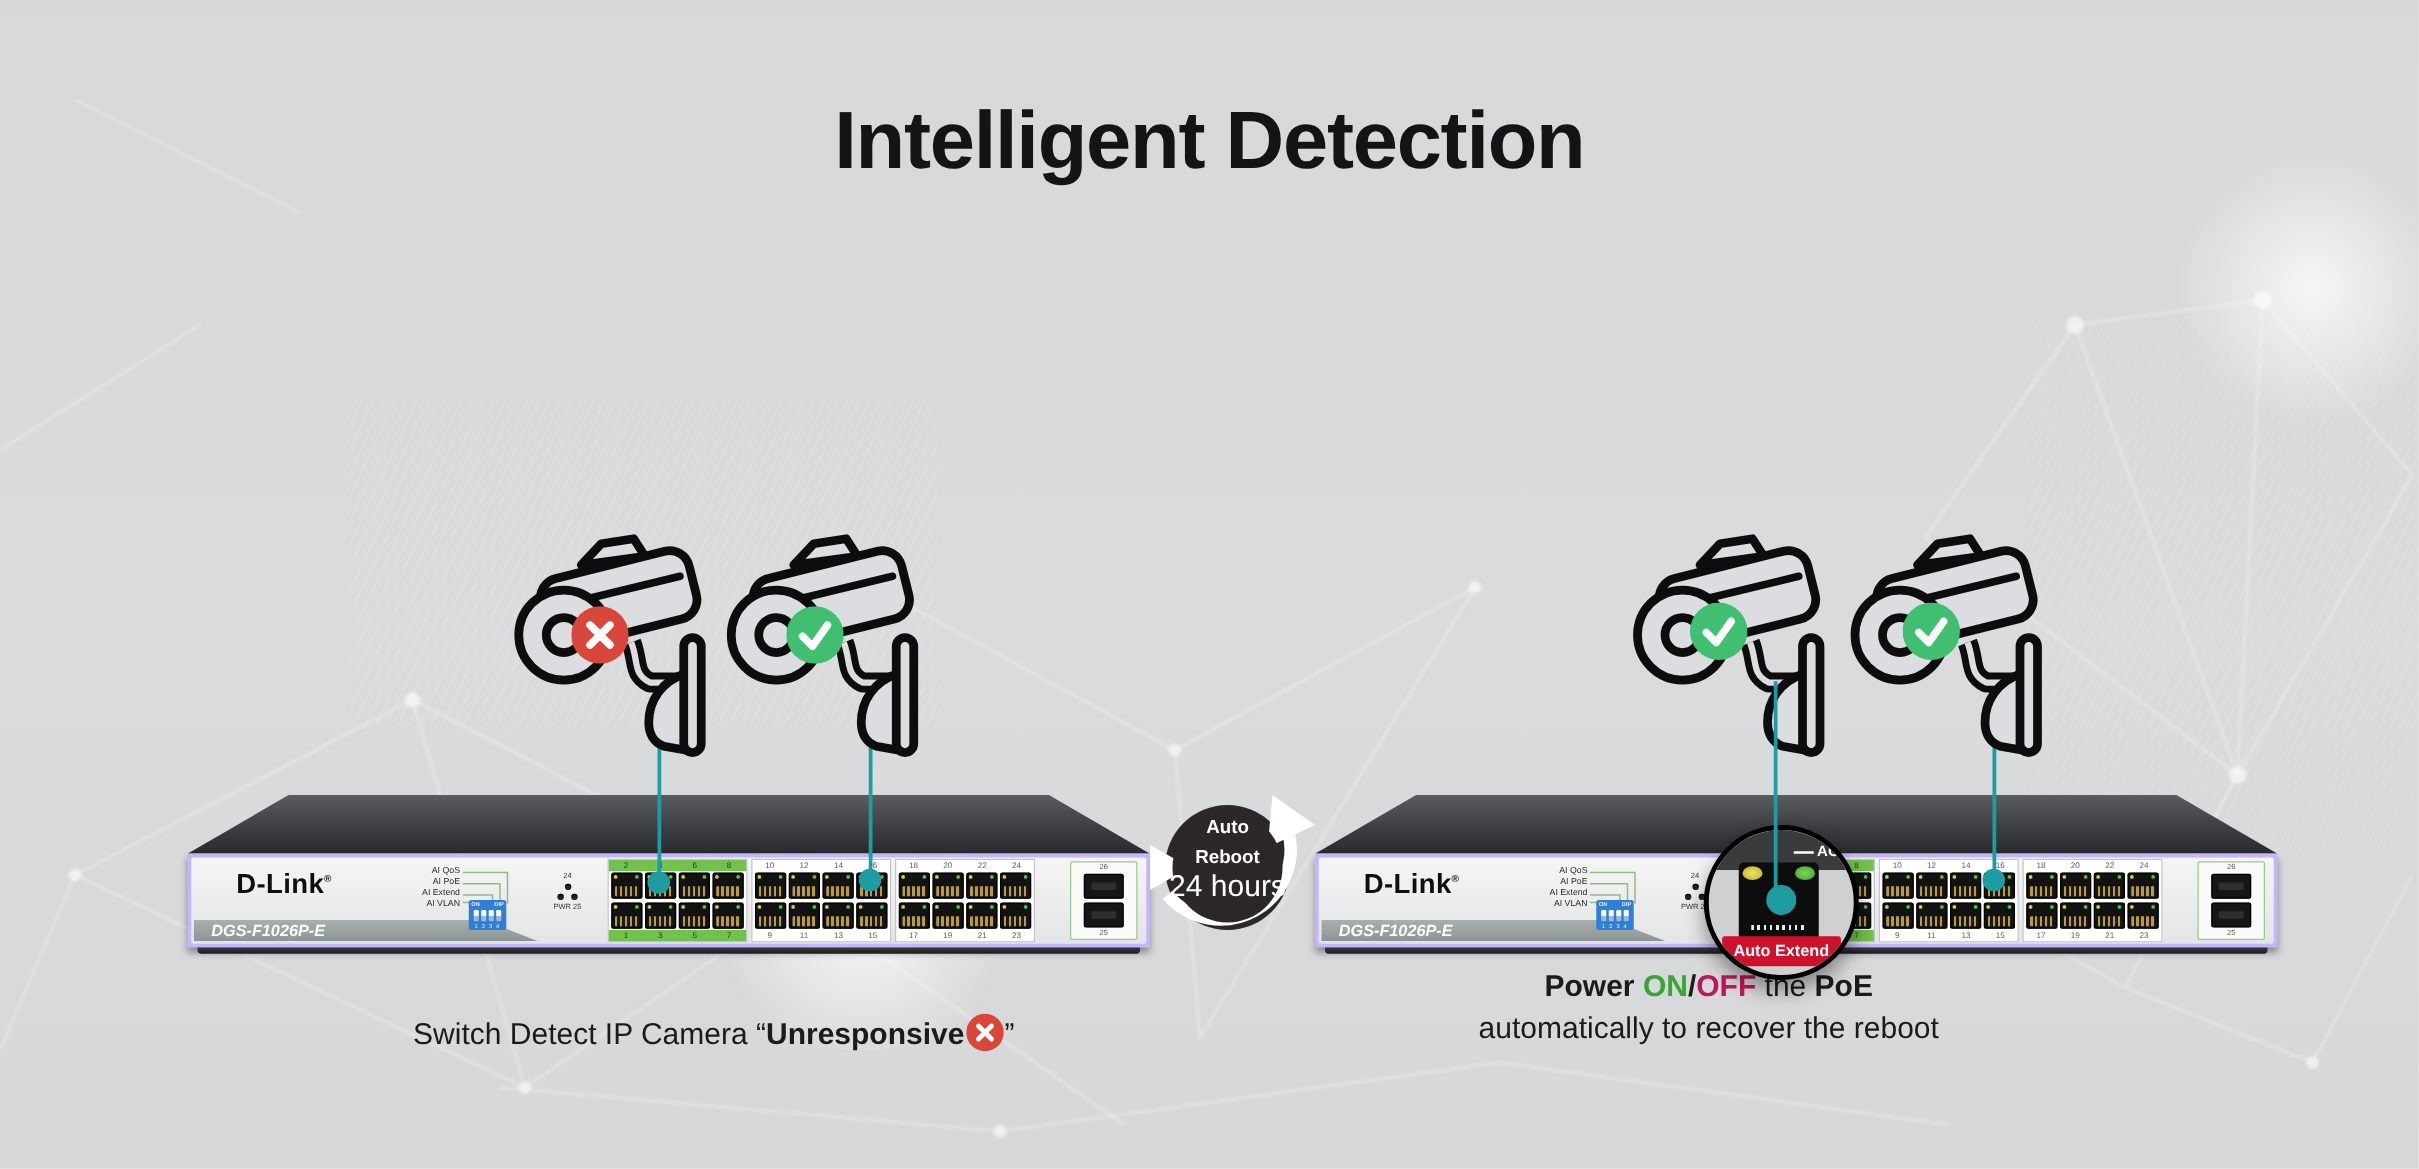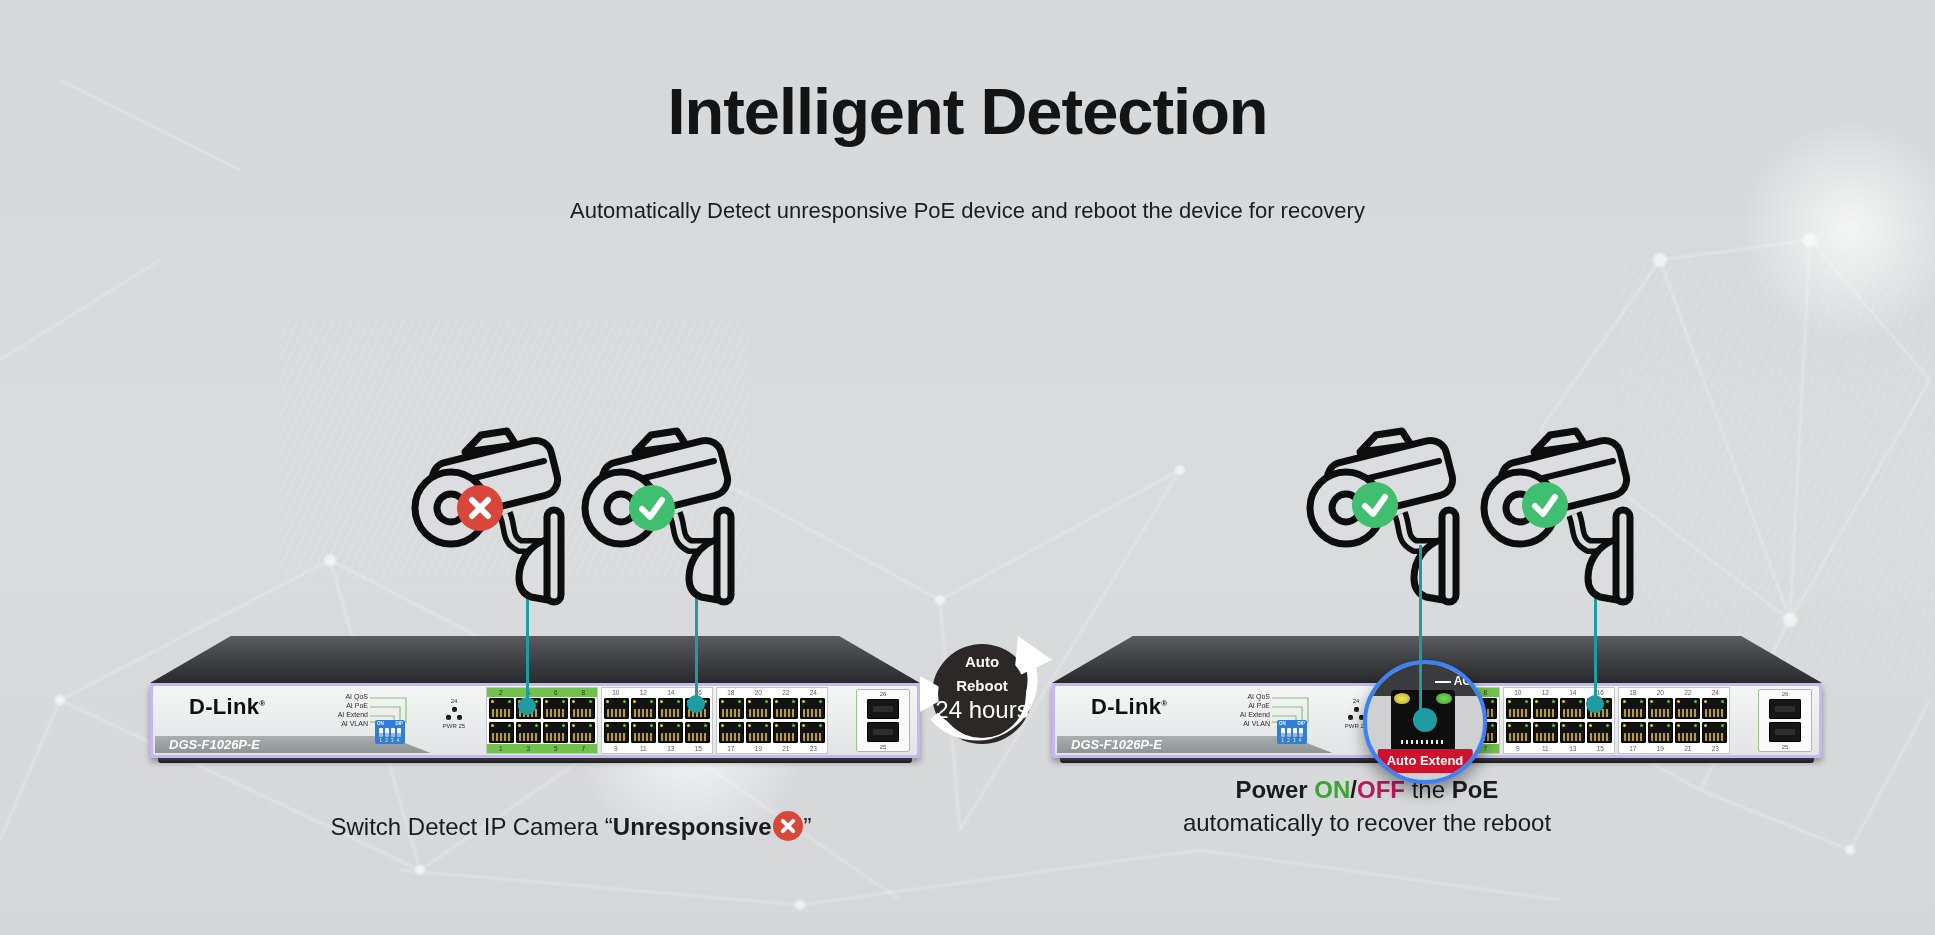--- a/index.html
+++ b/index.html
@@ -71,21 +71,21 @@
                 background:repeating-linear-gradient(90deg,#b99a3d 0 2px,#191919 2px 4px);border-radius:1px;}
   .port::after{content:"";position:absolute;left:2px;top:2px;width:3px;height:3px;border-radius:50%;background:#ddce3e;
                box-shadow:17px 0 0 #58c23c;}
   .sfp{position:absolute;left:703px;top:3px;width:54px;height:63px;border:1px solid #9cc98b;border-radius:2px;background:#fafafa;
        display:flex;flex-direction:column;align-items:center;justify-content:space-between;padding:1px 0;box-sizing:border-box;
        font-size:6px;color:#555;}
   .cage{width:32px;height:20px;background:#161616;border-radius:2px;position:relative;box-shadow:inset 0 0 0 1px #000;}
   .cage::after{content:"";position:absolute;left:6px;top:7px;right:6px;height:6px;background:#2e2e2e;border-radius:1px;}
 
   
-  .mag{position:absolute;left:1363px;top:660px;width:116px;height:116px;border-radius:50%;border:4px solid #3b82f6;
+  .mag{position:absolute;left:1363px;top:660px;width:116px;height:116px;border-radius:50%;border:4px solid #000000;
        background:#cfd0d2;box-shadow:0 8px 16px rgba(0,0,0,.4);z-index:20;overflow:hidden;}
   .mag-top{position:absolute;left:0;top:0;width:100%;height:32px;background:#3a3b3d;}
   .mag-ac{position:absolute;right:12px;top:10px;color:#fff;font-size:12px;font-weight:700;}
   .mag-ac::before{content:"";display:inline-block;width:16px;height:2px;background:#fff;vertical-align:middle;margin-right:3px;}
   .mag-port{position:absolute;left:24px;top:26px;width:64px;height:62px;background:#0d0d0d;border-radius:4px;}
   .mag-led{position:absolute;width:16px;height:11px;border-radius:50%;top:3px;}
   .mag-led.y{left:3px;background:radial-gradient(#f0e65a,#b7a832);}
   .mag-led.g{right:3px;background:radial-gradient(#7ed957,#3f9f2a);}
   .mag-pins{position:absolute;left:10px;bottom:8px;width:44px;height:4px;
             background:repeating-linear-gradient(90deg,#e8e8e8 0 2px,#0d0d0d 2px 5px);}
@@ -153,21 +153,20 @@
         <circle cx="800" cy="905" r="5"></circle>
       <circle cx="60" cy="700" r="5"></circle>
     </g>
   </svg>
   <div class="hatch h1"></div>
   <div class="hatch h2"></div>
   <div class="glow" style="left:1740px;top:120px;width:220px;height:220px;"></div>
   <div class="glow" style="left:560px;top:640px;width:260px;height:200px;"></div>
 
   <div class="title">Intelligent Detection</div>
-  <div class="subtitle">Automatically Detect unresponsive PoE device and reboot the device for recovery</div>
 
   <div class="cline" style="left:526px;top:548px;height:160px;"></div>
   <div class="cdot" style="left:518px;top:697px;width:18px;height:18px;"></div>
   <div class="cline" style="left:695px;top:545px;height:161px;"></div>
   <div class="cdot" style="left:687px;top:695px;width:18px;height:18px;"></div>
   <div class="cline into-mag" style="left:1419px;top:545px;height:173px;"></div>
   <div class="cline" style="left:1594px;top:545px;height:161px;"></div>
   <div class="cdot" style="left:1586px;top:695px;width:18px;height:18px;"></div>
 
   <div class="camera" style="left:408px;top:415px;">

